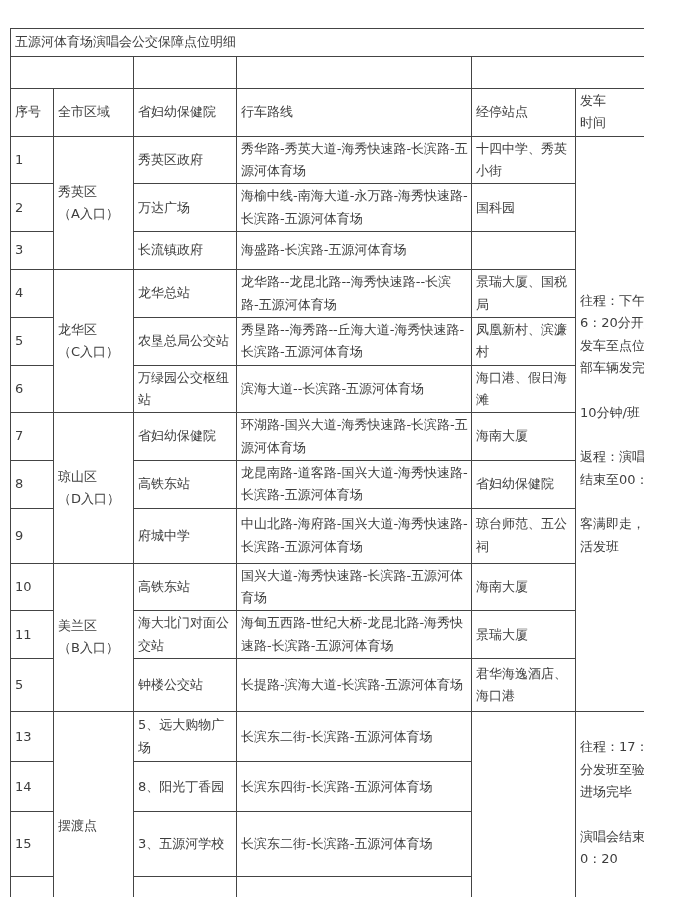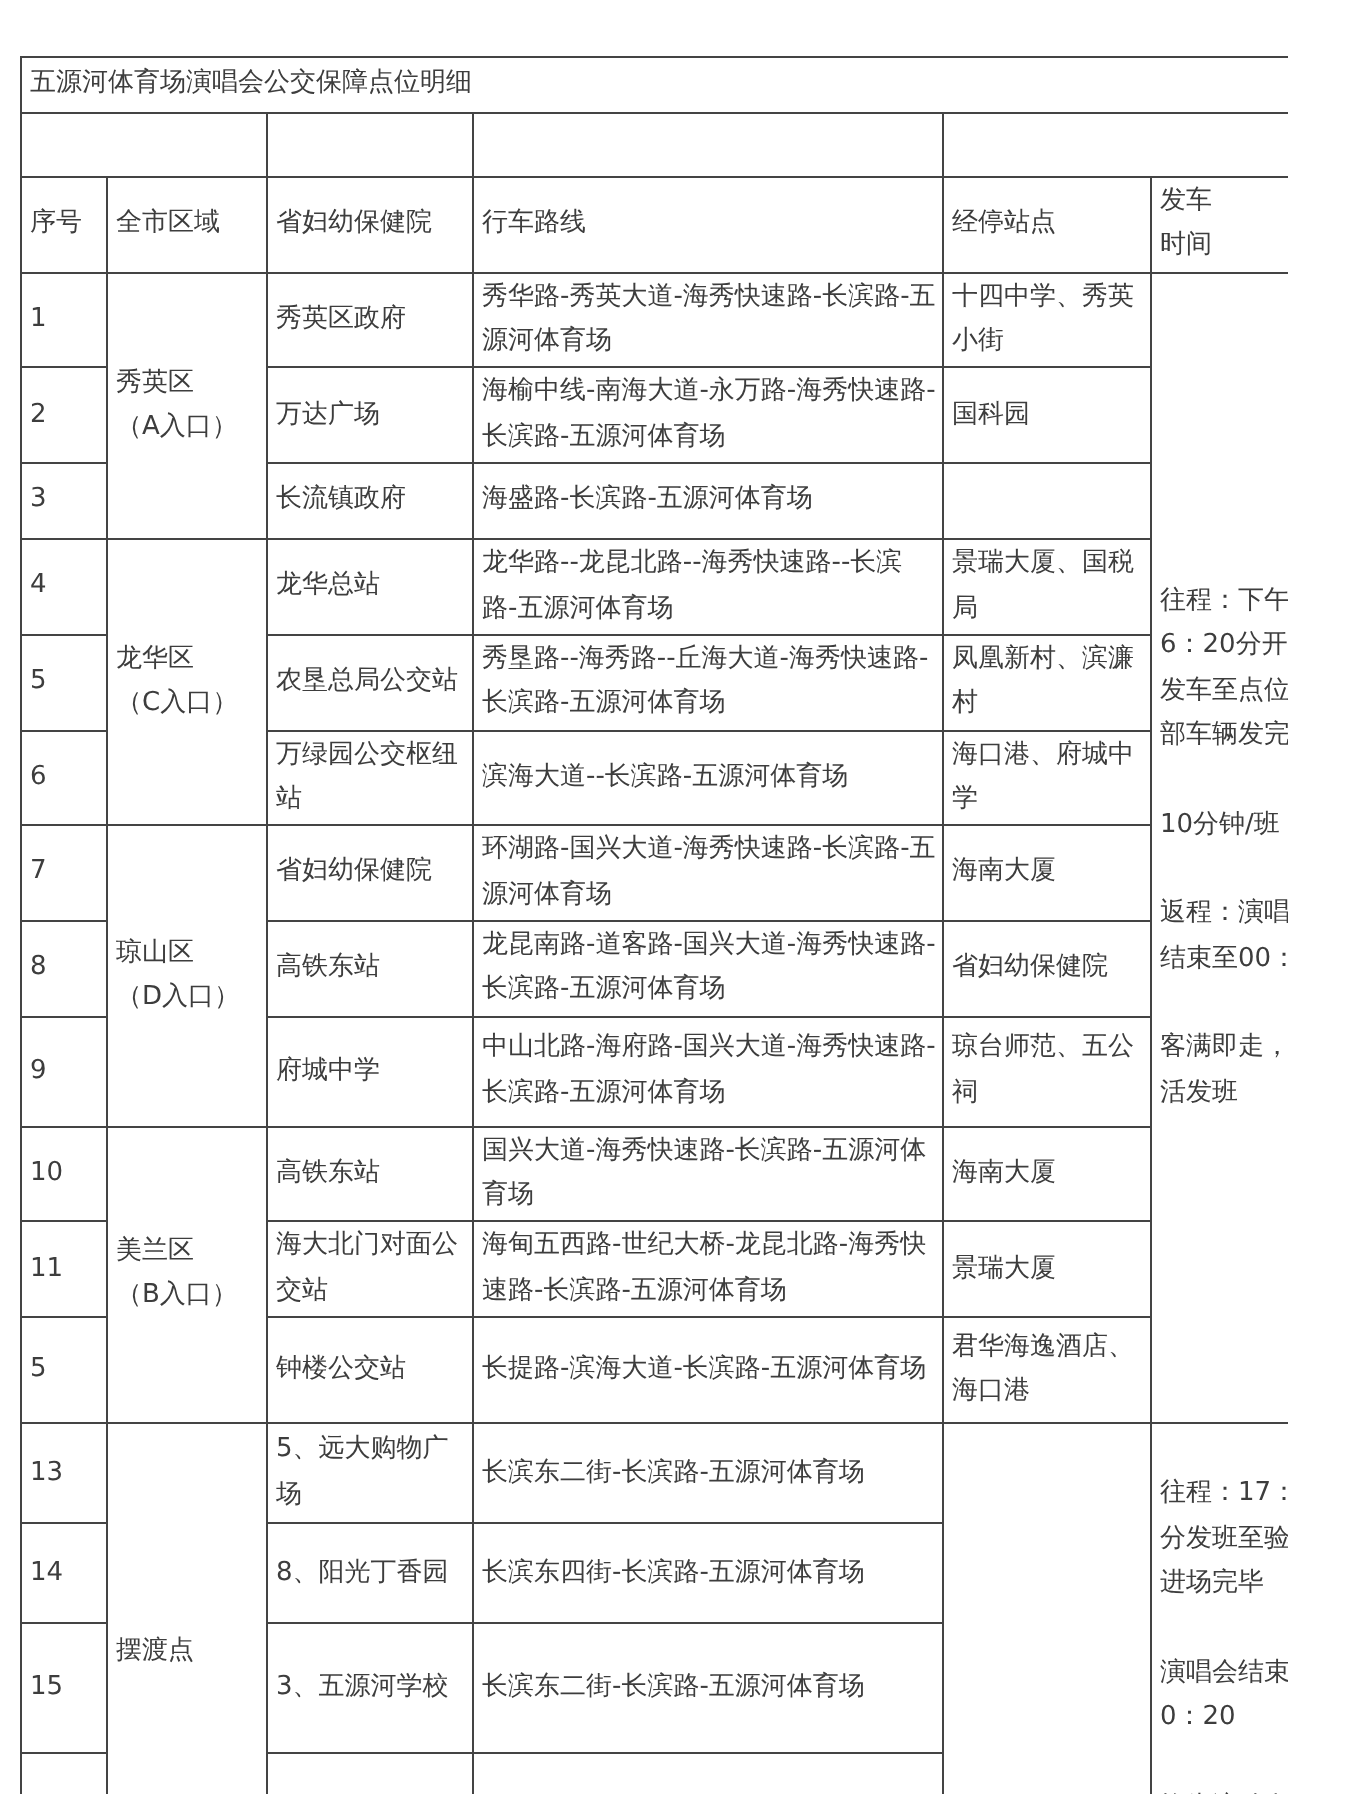--- a/index.html
+++ b/index.html
@@ -124,21 +124,21 @@
       <tr style="height:43px">
         <td>5</td>
         <td>农垦总局公交站</td>
         <td>秀垦路--海秀路--丘海大道-海秀快速路-长滨路-五源河体育场</td>
         <td>凤凰新村、滨濂村</td>
       </tr>
       <tr style="height:47px">
         <td>6</td>
         <td>万绿园公交枢纽站</td>
         <td>滨海大道--长滨路-五源河体育场</td>
-        <td>海口港、府城中学</td>
+        <td>海口港、假日海滩</td>
       </tr>
 
       <tr style="height:43px">
         <td>7</td>
         <td rowspan="3">琼山区
 （D入口）</td>
         <td>省妇幼保健院</td>
         <td>环湖路-国兴大道-海秀快速路-长滨路-五源河体育场</td>
         <td>海南大厦</td>
       </tr>

